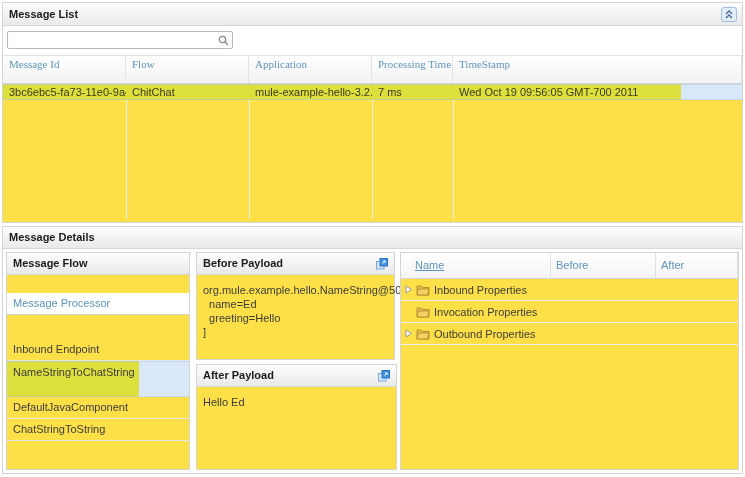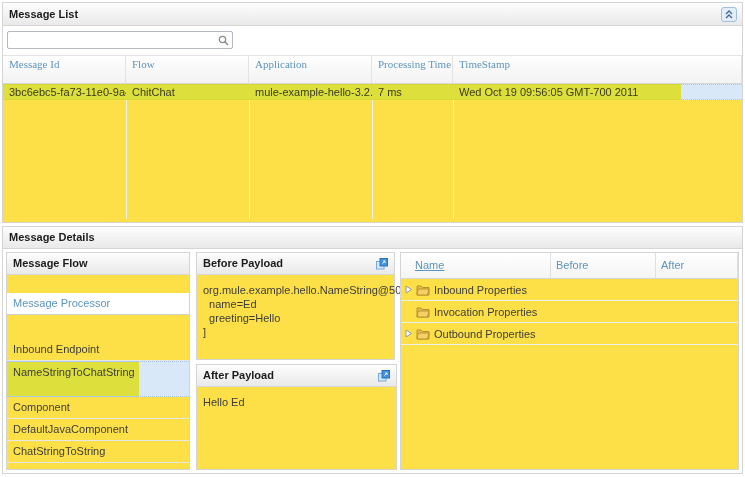--- a/index.html
+++ b/index.html
@@ -116,21 +116,20 @@
   <div class="details-body">
 
     <div class="panel" style="left:3px;top:3px;width:184px;height:218px;">
       <div class="titlebar small">
         <span>Message Flow</span>
       </div>
       <div class="subheader">Message Processor</div>
       <ul class="flow-list">
         <li>Inbound Endpoint</li>
         <li class="selected">NameStringToChatString</li>
-        <li>Component</li>
         <li>DefaultJavaComponent</li>
         <li>ChatStringToString</li>
       </ul>
     </div>
 
     <div class="panel" style="left:193px;top:3px;width:199px;height:108px;">
       <div class="titlebar small">
         <span>Before Payload</span>
         <button class="popout">
           <svg width="12" height="12" viewBox="0 0 12 12">

